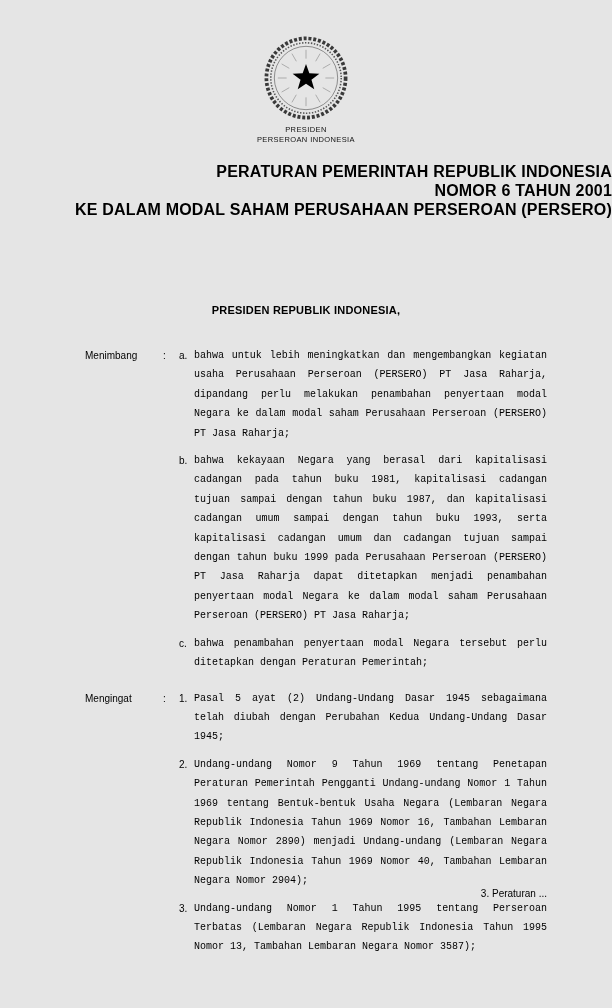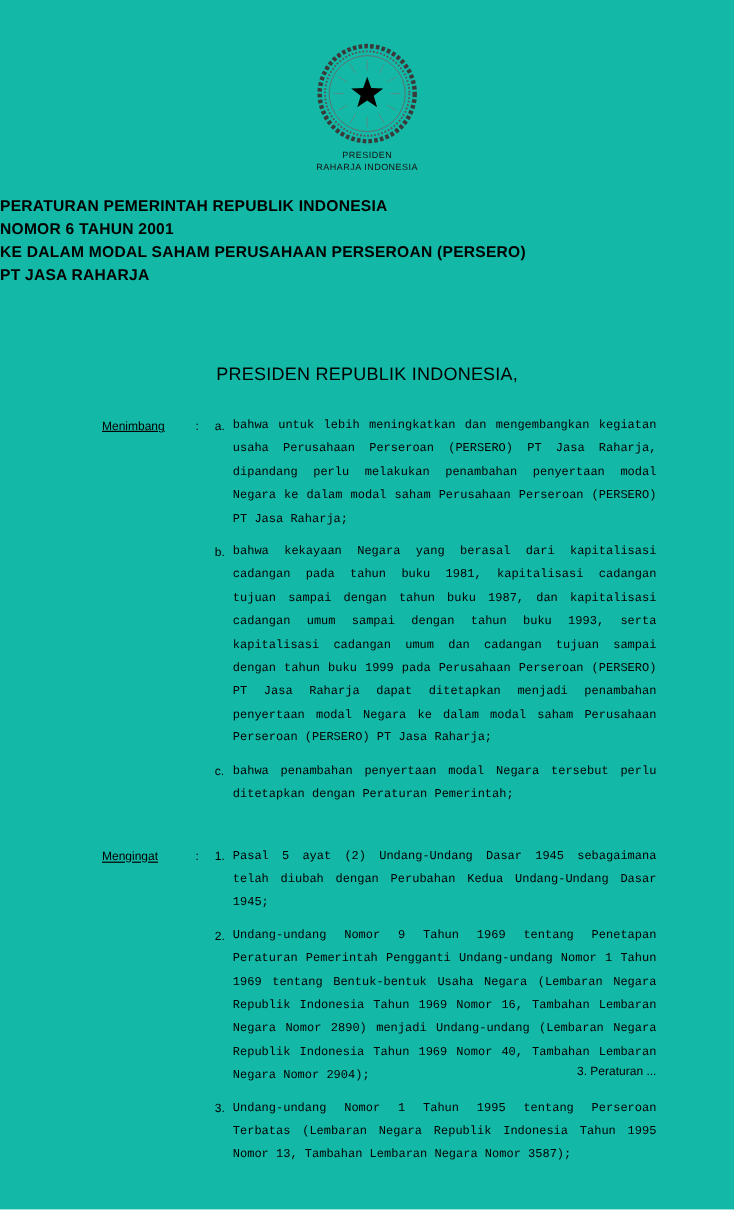--- a/index.html
+++ b/index.html
@@ -6,21 +6,21 @@
   html, body { background: #ffffff; }
   body {
     font-family: "Liberation Sans", sans-serif;
     color: #000;
     -webkit-font-smoothing: antialiased;
   }
   .page {
     position: relative;
     width: 612px;
     height: 1008px;
-    background: #14b8a6;
+    background: #e5e5e5;
     overflow: hidden;
     margin: 0 auto;
   }
 
   
   .emblem-wrap {
     position: absolute;
     top: 34px;
     left: 0;
     width: 100%;
@@ -37,57 +37,57 @@
     letter-spacing: 0.4px;
     color: #111;
   }
 
   
   .title-block {
     position: absolute;
     top: 162px;
     left: 0;
     width: 100%;
-    text-align: left;
+    text-align: right;
     font-weight: bold;
-    font-size: 13px;
+    font-size: 16px;
     letter-spacing: 0.2px;
     line-height: 19px;
     color: #000;
   }
 
   .salutation {
     position: absolute;
     top: 304px;
     left: 0;
     width: 100%;
     text-align: center;
-    font-weight: normal;
-    font-size: 15px;
+    font-weight: bold;
+    font-size: 11px;
     letter-spacing: 0.2px;
     color: #000;
   }
 
   
   .body-block {
     position: absolute;
     top: 346px;
     left: 85px;
     width: 462px;
     font-size: 10px;
     line-height: 19.4px;
     color: #000;
   }
   .section {
     display: grid;
     grid-template-columns: 78px 16px 1fr;
     align-items: start;
   }
-  .section-gap { margin-top: 32px; }
-  .section-label { grid-column: 1; text-decoration: underline; }
+  .section-gap { margin-top: 16px; }
+  .section-label { grid-column: 1; }
   .section-colon { grid-column: 2; }
   .section-items { grid-column: 3; }
   .item {
     display: grid;
     grid-template-columns: 15px 1fr;
     align-items: start;
   }
   .item + .item { margin-top: 8px; }
   .item-text { text-align: justify; font-family: Liberation Mono, monospace; }
 
@@ -120,29 +120,28 @@
         <line x1="31" y1="39" x2="22.3" y2="34"></line>
         <line x1="39" y1="31" x2="34" y2="22.3"></line>
         <line x1="50" y1="28" x2="50" y2="18"></line>
         <line x1="61" y1="31" x2="66" y2="22.3"></line>
         <line x1="69" y1="39" x2="77.7" y2="34"></line>
       </g>
       <path fill="#000000" d="M50,34 L53.8,44.7 L65.2,45.1 L56.2,52 L59.4,62.9 L50,56.5 L40.6,62.9 L43.8,52 L34.8,45.1 L46.2,44.7 Z"></path>
     </svg>
     <div class="emblem-caption">
       <div>PRESIDEN</div>
-      <div>RAHARJA INDONESIA</div>
+      <div>PERSEROAN INDONESIA</div>
     </div>
   </div>
 
   <div class="title-block">
     <div>PERATURAN PEMERINTAH REPUBLIK INDONESIA</div>
     <div>NOMOR 6 TAHUN 2001</div>
     <div>KE DALAM MODAL SAHAM PERUSAHAAN PERSEROAN (PERSERO)</div>
-    <div>PT JASA RAHARJA</div>
   </div>
 
   <div class="salutation">PRESIDEN REPUBLIK INDONESIA,</div>
 
   <div class="body-block">
 
     <div class="section">
       <div class="section-label">Menimbang</div>
       <div class="section-colon">:</div>
       <div class="section-items">

